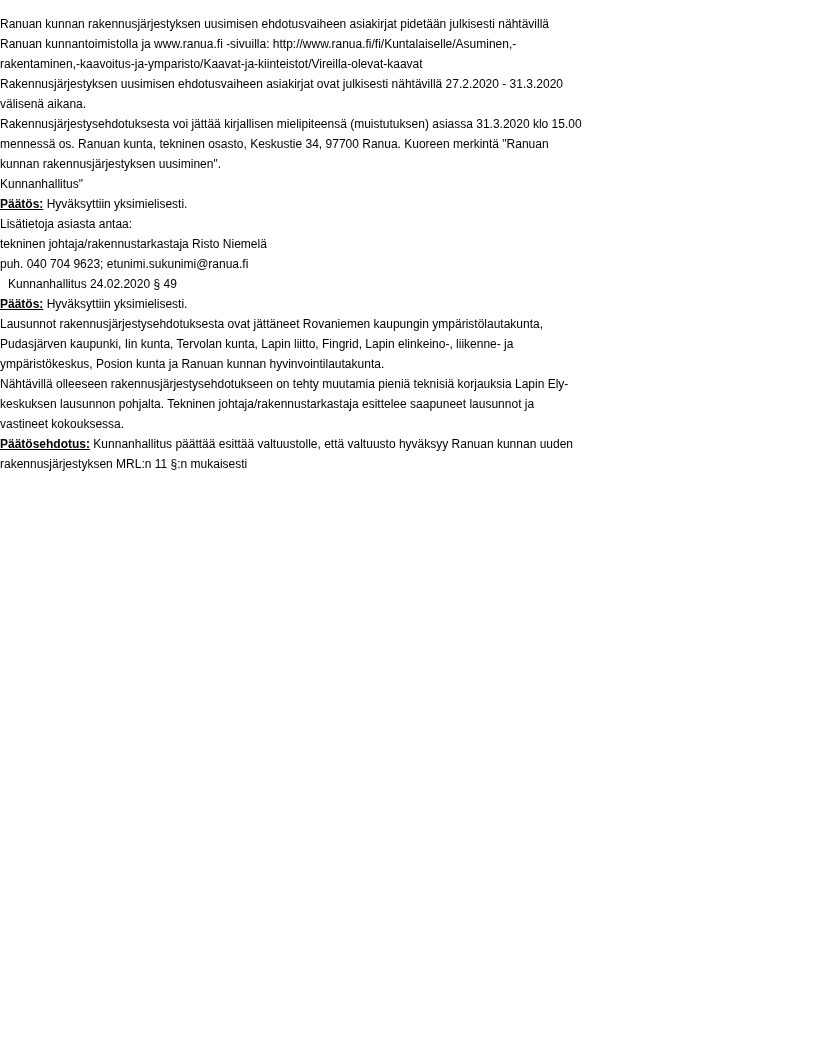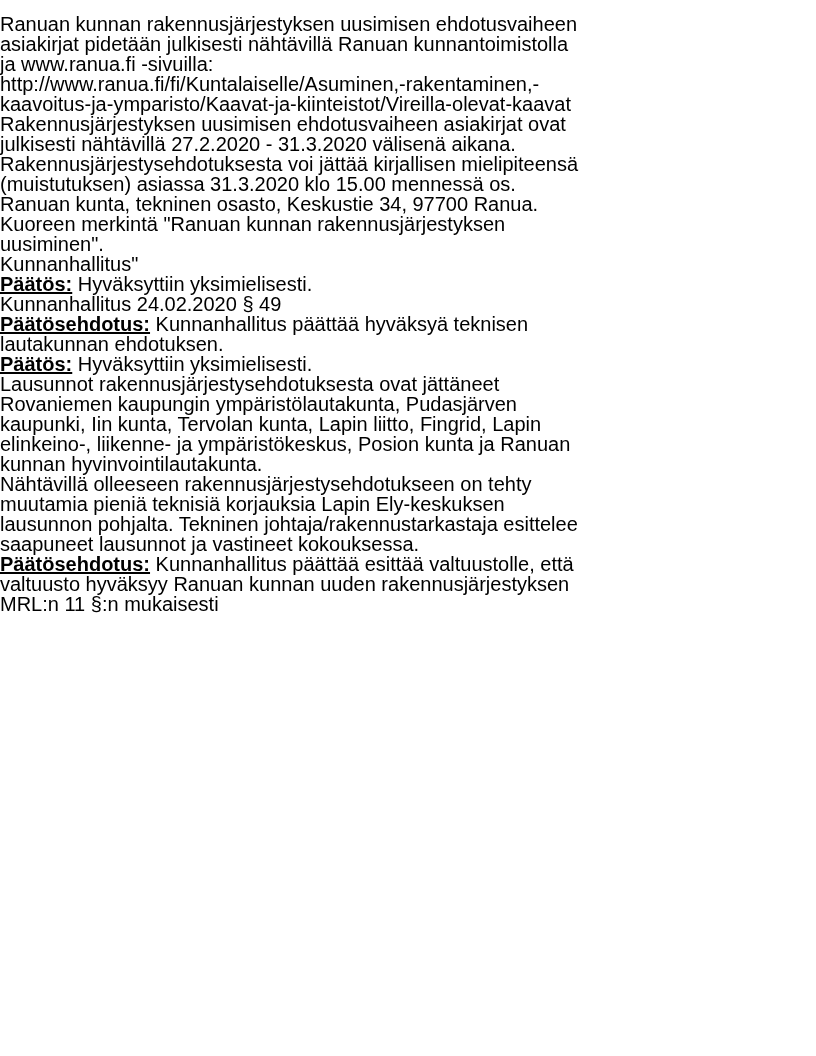--- a/index.html
+++ b/index.html
@@ -10,21 +10,21 @@
   .doc {
     position: relative;
     width: 816px;
     height: 1056px;
     box-sizing: border-box;
     padding-top: 14px;
     overflow: hidden;
     background: #ffffff;
     color: #000000;
     font-family: "Liberation Sans", "DejaVu Sans", sans-serif;
-    font-size: 20px;
+    font-size: 12px;
     line-height: 20px;
   }
   .doc p {
     margin: 0;
   }
   .indent {
     margin-left: 163px;
     width: 583px;
   }
   .marginhead {
@@ -42,21 +42,21 @@
   }
   .mt11 { margin-top: 11px; }
   .mt12 { margin-top: 12px; }
   .mt15 { margin-top: 15px; }
   .mt16 { margin-top: 16px; }
   .mt18 { margin-top: 18px; }
   .mt22 { margin-top: 22px; }
   .mt24 { margin-top: 24px; }
   .mt28 { margin-top: 28px; }
   .mt34 { margin-top: 34px; }
-  .mt35 { margin-top: 35px; }
+  .mt35 { margin-top: 35px; padding-left: 8px; }
   .mt0  { margin-top: 0; }
 </style>
 </head>
 <body>
 
 <main class="doc">
 
   <p class="indent url-wrap">Ranuan kunnan rakennusjärjestyksen uusimisen ehdotusvaiheen asiakirjat pidetään julkisesti nähtävillä Ranuan kunnantoimistolla ja www.ranua.fi -sivuilla: http://www.ranua.fi/fi/Kuntalaiselle/Asuminen,-rakentaminen,-kaavoitus-ja-ymparisto/Kaavat-ja-kiinteistot/Vireilla-olevat-kaavat</p>
 
   <p class="indent mt24">Rakennusjärjestyksen uusimisen ehdotusvaiheen asiakirjat ovat julkisesti nähtävillä 27.2.2020 - 31.3.2020 välisenä aikana.</p>
@@ -64,28 +64,27 @@
   <p class="indent mt12">Rakennusjärjestysehdotuksesta voi jättää kirjallisen mielipiteensä (muistutuksen) asiassa 31.3.2020 klo 15.00 mennessä os. Ranuan kunta, tekninen osasto, Keskustie 34, 97700 Ranua. Kuoreen merkintä "Ranuan kunnan rakennusjärjestyksen uusiminen".</p>
 
 
   <p class="indent mt22">Kunnanhallitus"</p>
 
   <p class="indent mt28">
     <span class="label">Päätös:</span>
     <span>Hyväksyttiin yksimielisesti.</span>
   </p>
 
+  <p class="indent mt18 prelines">Lisätietoja asiasta antaa:
+tekninen johtaja/rakennustarkastaja Risto Niemelä
+puh. 040 704 9623; etunimi.sukunimi@ranua.fi</p>
 
   <p class="marginhead mt35">Kunnanhallitus 24.02.2020 § 49</p>
 
 
-  <p class="indent mt18">
-    <span class="label">Päätösehdotus:</span>
-    <span>Kunnanhallitus päättää hyväksyä teknisen lautakunnan ehdotuksen.</span>
-  </p>
 
   <p class="indent mt15">
     <span class="label">Päätös:</span>
     <span>Hyväksyttiin yksimielisesti.</span>
   </p>
 
 
   <p class="indent mt34">Lausunnot rakennusjärjestysehdotuksesta ovat jättäneet Rovaniemen kaupungin ympäristölautakunta, Pudasjärven kaupunki, Iin kunta, Tervolan kunta, Lapin liitto, Fingrid, Lapin elinkeino-, liikenne- ja ympäristökeskus, Posion kunta ja Ranuan kunnan hyvinvointilautakunta.</p>
 
   <p class="indent mt11">Nähtävillä olleeseen rakennusjärjestysehdotukseen on tehty muutamia pieniä teknisiä korjauksia Lapin Ely-keskuksen lausunnon pohjalta. Tekninen johtaja/rakennustarkastaja esittelee saapuneet lausunnot ja vastineet kokouksessa.</p>

